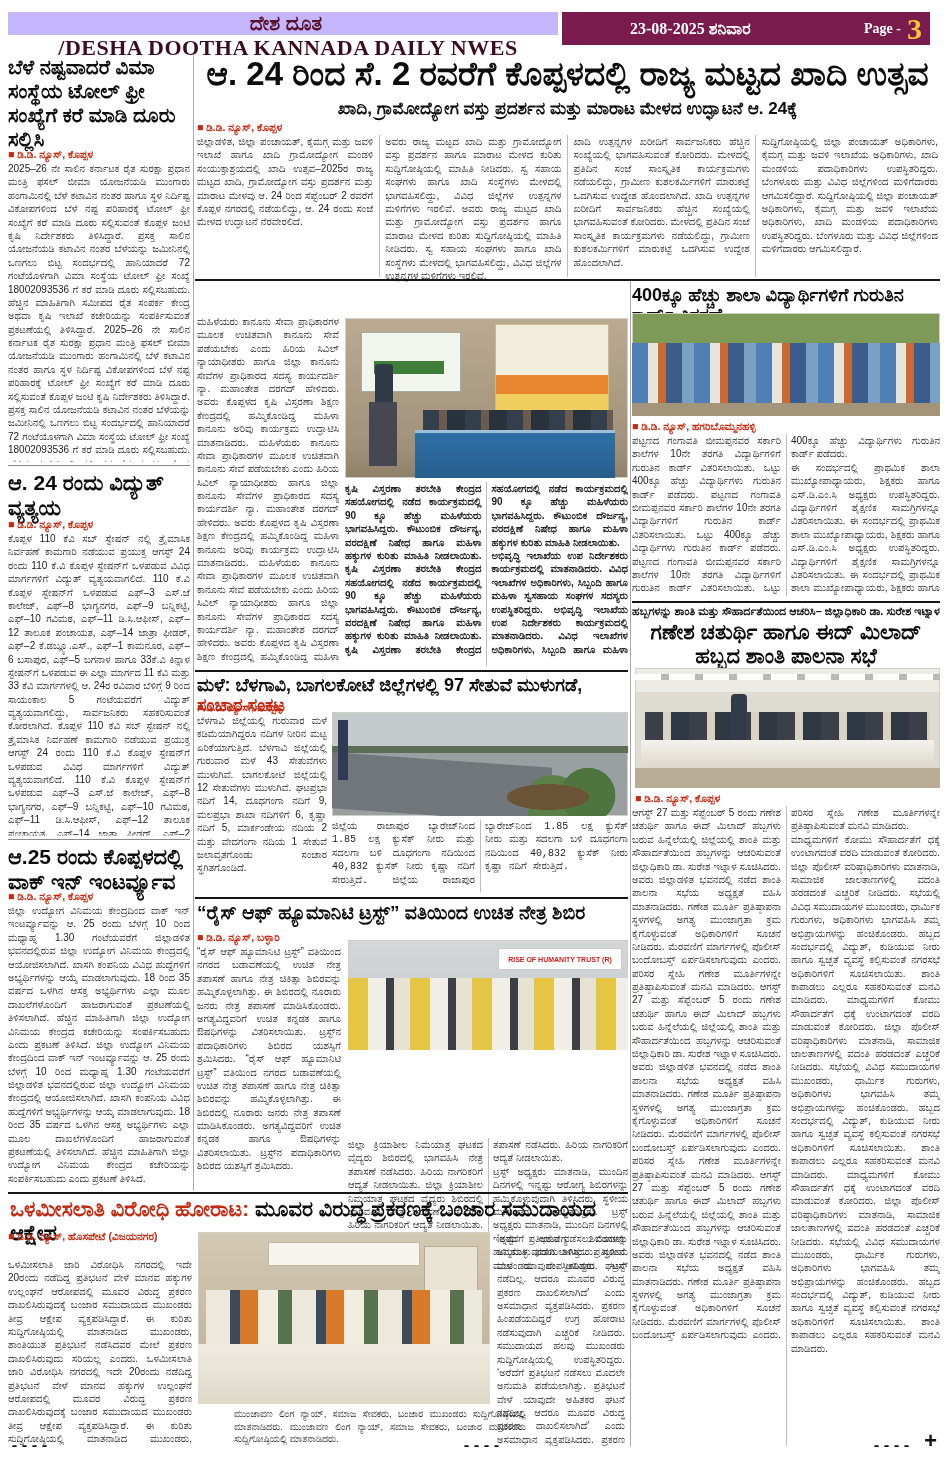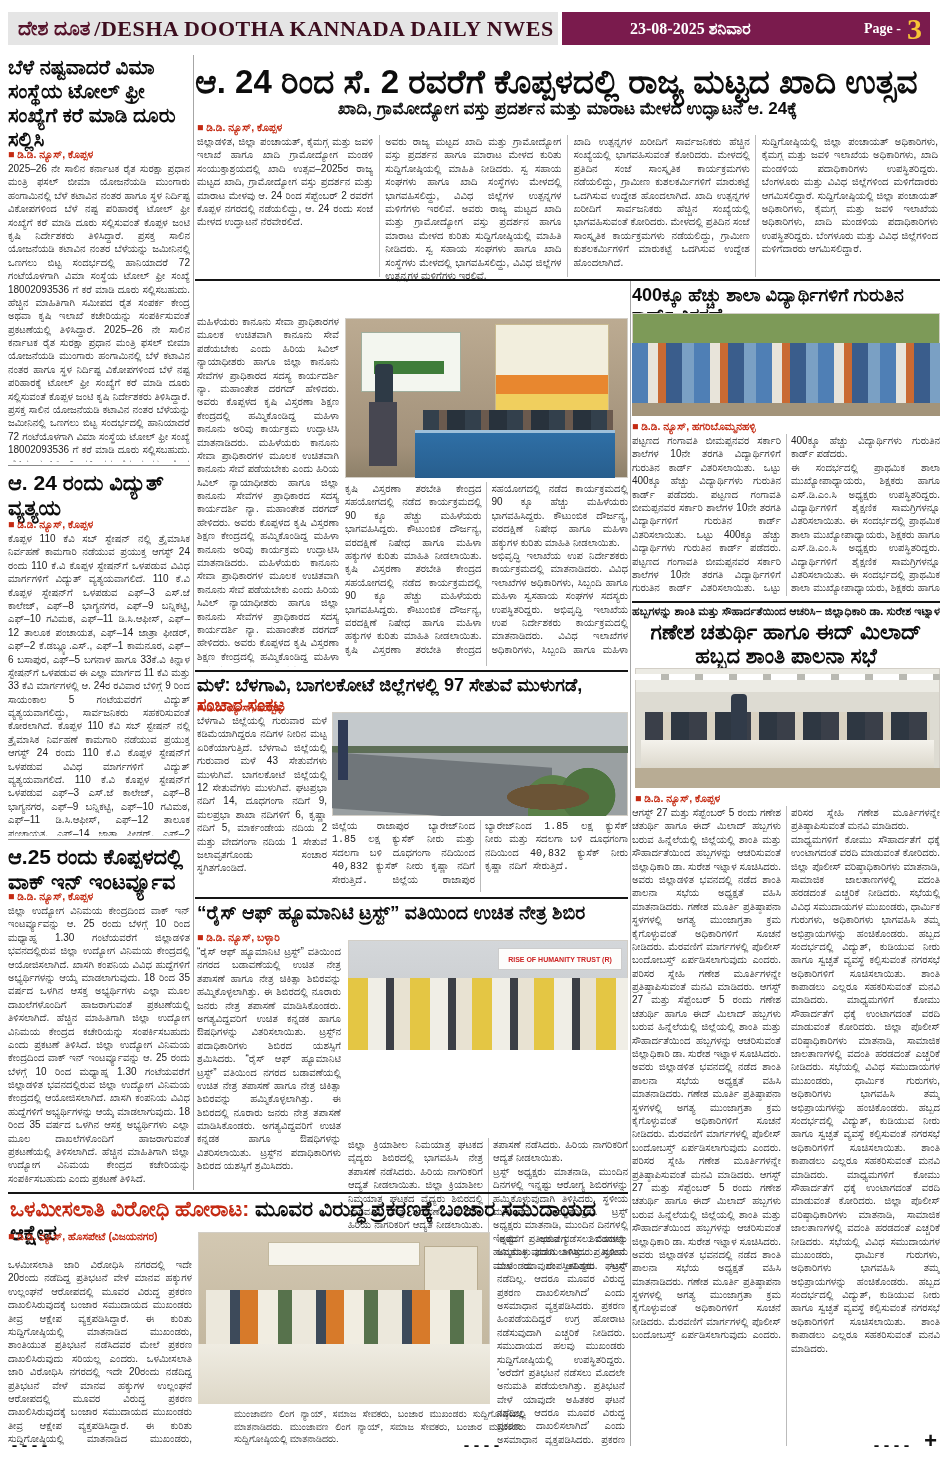--- a/index.html
+++ b/index.html
@@ -1,20 +1,20 @@
 <!DOCTYPE html>
 <html lang="kn"><head>
 <meta charset="utf-8">
 <style>
   html,body{margin:0;padding:0;background:#e9e9e9;}
   .page{position:relative;width:945px;height:1459px;background:#ffffff;margin:0 auto;
         font-family:"Liberation Sans","DejaVu Sans",sans-serif;color:#1a1a1a;overflow:hidden;}
   .abs{position:absolute;}
   
-  .mast-left{left:8px;top:12px;width:550px;height:33px;background:#e5e5e5;display:flex;align-items:center;padding-left:10px;box-sizing:border-box;}
+  .mast-left{left:8px;top:12px;width:550px;height:23px;background:#c4b5fd;display:flex;align-items:center;padding-left:10px;box-sizing:border-box;flex-direction:column;}
   .mast-kn{font-weight:bold;font-size:20px;color:#55122a;margin-right:4px;}
   .mast-en{font-family:"Liberation Serif","DejaVu Serif",serif;font-weight:bold;font-size:22px;color:#3c0d1e;letter-spacing:.5px;}
   .mast-right{left:562px;top:12px;width:368px;height:33px;background:#7A1B4D;display:flex;align-items:center;box-sizing:border-box;padding:4px 8px;justify-content:flex-end;}
   .mast-date{color:#ffffff;font-weight:bold;font-size:16px;font-family:"Liberation Serif",serif;margin-left:60px;white-space:nowrap;}
   .mast-pagelbl{color:#ffffff;font-weight:bold;font-size:14px;margin-left:auto;font-family:"Liberation Serif",serif;}
   .mast-pageno{color:#F7C436;font-weight:bold;font-size:30px;line-height:30px;margin-left:6px;font-family:"Liberation Serif",serif;}
   
   .headline{font-weight:bold;color:#0d0d0d;line-height:1.12;}
   .red{color:#C42A12;}
   .byline{font-weight:bold;font-size:10.5px;color:#C42A12;}
@@ -35,21 +35,21 @@
   <div class="abs mast-left">
     <span class="mast-kn">ದೇಶ ದೂತ</span>
     <span class="mast-en">/DESHA DOOTHA KANNADA DAILY NWES</span>
   </div>
   <div class="abs mast-right">
     <span class="mast-date">23-08-2025 ಶನಿವಾರ</span>
     <span class="mast-pagelbl">Page -</span>
     <span class="mast-pageno">3</span>
   </div>
 
-  <div class="abs headline" style="left:195px;top:56px;width:745px;font-size:33px;margin-top:8px;">ಆ. 24 ರಿಂದ ಸೆ. 2 ರವರೆಗೆ ಕೊಪ್ಪಳದಲ್ಲಿ ರಾಜ್ಯ ಮಟ್ಟದ ಖಾದಿ ಉತ್ಸವ</div>
+  <div class="abs headline" style="left:195px;top:56px;width:745px;font-size:33px;text-align:center;">ಆ. 24 ರಿಂದ ಸೆ. 2 ರವರೆಗೆ ಕೊಪ್ಪಳದಲ್ಲಿ ರಾಜ್ಯ ಮಟ್ಟದ ಖಾದಿ ಉತ್ಸವ</div>
   <div class="abs headline" style="left:195px;top:99px;width:745px;font-size:17px;text-align:center;">ಖಾದಿ, ಗ್ರಾಮೋದ್ಯೋಗ ವಸ್ತು ಪ್ರದರ್ಶನ ಮತ್ತು ಮಾರಾಟ ಮೇಳದ ಉದ್ಘಾಟನೆ ಆ. 24ಕ್ಕೆ</div>
   <div class="abs byline" style="left:197px;top:121px;">■ ಡಿ.ಡಿ. ನ್ಯೂಸ್, ಕೊಪ್ಪಳ</div>
   <div class="abs cols-4" style="left:197px;top:135px;width:741px;height:142px;">
     <div class="body-txt">ಜಿಲ್ಲಾಡಳಿತ, ಜಿಲ್ಲಾ ಪಂಚಾಯತ್, ಕೈಮಗ್ಗ ಮತ್ತು ಜವಳಿ ಇಲಾಖೆ ಹಾಗೂ ಖಾದಿ ಗ್ರಾಮೋದ್ಯೋಗ ಮಂಡಳಿ ಸಂಯುಕ್ತಾಶ್ರಯದಲ್ಲಿ ಖಾದಿ ಉತ್ಸವ–2025ರ ರಾಜ್ಯ ಮಟ್ಟದ ಖಾದಿ, ಗ್ರಾಮೋದ್ಯೋಗ ವಸ್ತು ಪ್ರದರ್ಶನ ಮತ್ತು ಮಾರಾಟ ಮೇಳವು ಆ. 24 ರಿಂದ ಸೆಪ್ಟೆಂಬರ್ 2 ರವರೆಗೆ ಕೊಪ್ಪಳ ನಗರದಲ್ಲಿ ನಡೆಯಲಿದ್ದು, ಆ. 24 ರಂದು ಸಂಜೆ ಮೇಳದ ಉದ್ಘಾಟನೆ ನೆರವೇರಲಿದೆ.</div>
     <div class="body-txt">ಅವರು ರಾಜ್ಯ ಮಟ್ಟದ ಖಾದಿ ಮತ್ತು ಗ್ರಾಮೋದ್ಯೋಗ ವಸ್ತು ಪ್ರದರ್ಶನ ಹಾಗೂ ಮಾರಾಟ ಮೇಳದ ಕುರಿತು ಸುದ್ದಿಗೋಷ್ಠಿಯಲ್ಲಿ ಮಾಹಿತಿ ನೀಡಿದರು. ಸ್ವ ಸಹಾಯ ಸಂಘಗಳು ಹಾಗೂ ಖಾದಿ ಸಂಸ್ಥೆಗಳು ಮೇಳದಲ್ಲಿ ಭಾಗವಹಿಸಲಿದ್ದು, ವಿವಿಧ ಜಿಲ್ಲೆಗಳ ಉತ್ಪನ್ನಗಳ ಮಳಿಗೆಗಳು ಇರಲಿವೆ. ಅವರು ರಾಜ್ಯ ಮಟ್ಟದ ಖಾದಿ ಮತ್ತು ಗ್ರಾಮೋದ್ಯೋಗ ವಸ್ತು ಪ್ರದರ್ಶನ ಹಾಗೂ ಮಾರಾಟ ಮೇಳದ ಕುರಿತು ಸುದ್ದಿಗೋಷ್ಠಿಯಲ್ಲಿ ಮಾಹಿತಿ ನೀಡಿದರು. ಸ್ವ ಸಹಾಯ ಸಂಘಗಳು ಹಾಗೂ ಖಾದಿ ಸಂಸ್ಥೆಗಳು ಮೇಳದಲ್ಲಿ ಭಾಗವಹಿಸಲಿದ್ದು, ವಿವಿಧ ಜಿಲ್ಲೆಗಳ ಉತ್ಪನ್ನಗಳ ಮಳಿಗೆಗಳು ಇರಲಿವೆ.</div>
     <div class="body-txt">ಖಾದಿ ಉತ್ಪನ್ನಗಳ ಖರೀದಿಗೆ ಸಾರ್ವಜನಿಕರು ಹೆಚ್ಚಿನ ಸಂಖ್ಯೆಯಲ್ಲಿ ಭಾಗವಹಿಸುವಂತೆ ಕೋರಿದರು. ಮೇಳದಲ್ಲಿ ಪ್ರತಿದಿನ ಸಂಜೆ ಸಾಂಸ್ಕೃತಿಕ ಕಾರ್ಯಕ್ರಮಗಳು ನಡೆಯಲಿದ್ದು, ಗ್ರಾಮೀಣ ಕುಶಲಕರ್ಮಿಗಳಿಗೆ ಮಾರುಕಟ್ಟೆ ಒದಗಿಸುವ ಉದ್ದೇಶ ಹೊಂದಲಾಗಿದೆ. ಖಾದಿ ಉತ್ಪನ್ನಗಳ ಖರೀದಿಗೆ ಸಾರ್ವಜನಿಕರು ಹೆಚ್ಚಿನ ಸಂಖ್ಯೆಯಲ್ಲಿ ಭಾಗವಹಿಸುವಂತೆ ಕೋರಿದರು. ಮೇಳದಲ್ಲಿ ಪ್ರತಿದಿನ ಸಂಜೆ ಸಾಂಸ್ಕೃತಿಕ ಕಾರ್ಯಕ್ರಮಗಳು ನಡೆಯಲಿದ್ದು, ಗ್ರಾಮೀಣ ಕುಶಲಕರ್ಮಿಗಳಿಗೆ ಮಾರುಕಟ್ಟೆ ಒದಗಿಸುವ ಉದ್ದೇಶ ಹೊಂದಲಾಗಿದೆ.</div>
     <div class="body-txt">ಸುದ್ದಿಗೋಷ್ಠಿಯಲ್ಲಿ ಜಿಲ್ಲಾ ಪಂಚಾಯತ್ ಅಧಿಕಾರಿಗಳು, ಕೈಮಗ್ಗ ಮತ್ತು ಜವಳಿ ಇಲಾಖೆಯ ಅಧಿಕಾರಿಗಳು, ಖಾದಿ ಮಂಡಳಿಯ ಪದಾಧಿಕಾರಿಗಳು ಉಪಸ್ಥಿತರಿದ್ದರು. ಬೆಂಗಳೂರು ಮತ್ತು ವಿವಿಧ ಜಿಲ್ಲೆಗಳಿಂದ ಮಳಿಗೆದಾರರು ಆಗಮಿಸಲಿದ್ದಾರೆ. ಸುದ್ದಿಗೋಷ್ಠಿಯಲ್ಲಿ ಜಿಲ್ಲಾ ಪಂಚಾಯತ್ ಅಧಿಕಾರಿಗಳು, ಕೈಮಗ್ಗ ಮತ್ತು ಜವಳಿ ಇಲಾಖೆಯ ಅಧಿಕಾರಿಗಳು, ಖಾದಿ ಮಂಡಳಿಯ ಪದಾಧಿಕಾರಿಗಳು ಉಪಸ್ಥಿತರಿದ್ದರು. ಬೆಂಗಳೂರು ಮತ್ತು ವಿವಿಧ ಜಿಲ್ಲೆಗಳಿಂದ ಮಳಿಗೆದಾರರು ಆಗಮಿಸಲಿದ್ದಾರೆ.</div>
   </div>
 
   <div class="abs headline" style="left:8px;top:55px;width:180px;font-size:20px;line-height:1.2;">ಬೆಳೆ ನಷ್ಟವಾದರೆ ವಿಮಾ ಸಂಸ್ಥೆಯ ಟೋಲ್ ಫ್ರೀ ಸಂಖ್ಯೆಗೆ ಕರೆ ಮಾಡಿ ದೂರು ಸಲ್ಲಿಸಿ</div>
@@ -75,21 +75,21 @@
   <div class="photo" style="left:345px;top:318px;width:283px;height:160px;background:linear-gradient(#bcab92,#a2917a 80%,#8d8069);">
     <div class="abs" style="left:16px;top:14px;width:98px;height:58px;background:#f3f6ef;border:1px solid #9fae9d;">
       <div class="abs" style="left:12px;top:28px;width:70px;height:13px;background:#3f7d3a;"></div>
     </div>
     <div class="abs" style="left:150px;top:6px;width:112px;height:96px;background:linear-gradient(#f2eedd 52%,#e8872f 52% 72%,#f0cf5e 72%);border:1px solid #c9b98f;"></div>
     <div class="abs" style="left:30px;top:46px;width:18px;height:44px;background:#2e3a46;border-radius:4px 4px 0 0;"></div>
     <div class="abs" style="left:24px;top:84px;width:28px;height:64px;background:#474751;"></div>
     <div class="abs" style="left:78px;top:92px;width:190px;height:26px;background:repeating-linear-gradient(90deg,#33404c 0 16px,#6b5a4e 16px 24px,#28323c 24px 42px);"></div>
     <div class="abs" style="left:70px;top:112px;width:200px;height:48px;background:linear-gradient(#2f6fa6,#275d8c);border-top:3px solid #9fc0da;"></div>
   </div>
-  <div class="abs cols-2 body-txt" style="left:345px;top:482px;width:283px;height:184px;">
+  <div class="abs cols-2 body-txt" style="left:345px;top:482px;width:283px;height:184px;font-weight:bold;">
     <div>ಕೃಷಿ ವಿಸ್ತರಣಾ ತರಬೇತಿ ಕೇಂದ್ರದ ಸಹಯೋಗದಲ್ಲಿ ನಡೆದ ಕಾರ್ಯಕ್ರಮದಲ್ಲಿ 90 ಕ್ಕೂ ಹೆಚ್ಚು ಮಹಿಳೆಯರು ಭಾಗವಹಿಸಿದ್ದರು. ಕೌಟುಂಬಿಕ ದೌರ್ಜನ್ಯ, ವರದಕ್ಷಿಣೆ ನಿಷೇಧ ಹಾಗೂ ಮಹಿಳಾ ಹಕ್ಕುಗಳ ಕುರಿತು ಮಾಹಿತಿ ನೀಡಲಾಯಿತು. ಕೃಷಿ ವಿಸ್ತರಣಾ ತರಬೇತಿ ಕೇಂದ್ರದ ಸಹಯೋಗದಲ್ಲಿ ನಡೆದ ಕಾರ್ಯಕ್ರಮದಲ್ಲಿ 90 ಕ್ಕೂ ಹೆಚ್ಚು ಮಹಿಳೆಯರು ಭಾಗವಹಿಸಿದ್ದರು. ಕೌಟುಂಬಿಕ ದೌರ್ಜನ್ಯ, ವರದಕ್ಷಿಣೆ ನಿಷೇಧ ಹಾಗೂ ಮಹಿಳಾ ಹಕ್ಕುಗಳ ಕುರಿತು ಮಾಹಿತಿ ನೀಡಲಾಯಿತು. ಕೃಷಿ ವಿಸ್ತರಣಾ ತರಬೇತಿ ಕೇಂದ್ರದ ಸಹಯೋಗದಲ್ಲಿ ನಡೆದ ಕಾರ್ಯಕ್ರಮದಲ್ಲಿ 90 ಕ್ಕೂ ಹೆಚ್ಚು ಮಹಿಳೆಯರು ಭಾಗವಹಿಸಿದ್ದರು. ಕೌಟುಂಬಿಕ ದೌರ್ಜನ್ಯ, ವರದಕ್ಷಿಣೆ ನಿಷೇಧ ಹಾಗೂ ಮಹಿಳಾ ಹಕ್ಕುಗಳ ಕುರಿತು ಮಾಹಿತಿ ನೀಡಲಾಯಿತು.</div>
     <div>ಅಭಿವೃದ್ಧಿ ಇಲಾಖೆಯ ಉಪ ನಿರ್ದೇಶಕರು ಕಾರ್ಯಕ್ರಮದಲ್ಲಿ ಮಾತನಾಡಿದರು. ವಿವಿಧ ಇಲಾಖೆಗಳ ಅಧಿಕಾರಿಗಳು, ಸಿಬ್ಬಂದಿ ಹಾಗೂ ಮಹಿಳಾ ಸ್ವಸಹಾಯ ಸಂಘಗಳ ಸದಸ್ಯರು ಉಪಸ್ಥಿತರಿದ್ದರು. ಅಭಿವೃದ್ಧಿ ಇಲಾಖೆಯ ಉಪ ನಿರ್ದೇಶಕರು ಕಾರ್ಯಕ್ರಮದಲ್ಲಿ ಮಾತನಾಡಿದರು. ವಿವಿಧ ಇಲಾಖೆಗಳ ಅಧಿಕಾರಿಗಳು, ಸಿಬ್ಬಂದಿ ಹಾಗೂ ಮಹಿಳಾ ಸ್ವಸಹಾಯ ಸಂಘಗಳ ಸದಸ್ಯರು ಉಪಸ್ಥಿತರಿದ್ದರು. ಅಭಿವೃದ್ಧಿ ಇಲಾಖೆಯ ಉಪ ನಿರ್ದೇಶಕರು ಕಾರ್ಯಕ್ರಮದಲ್ಲಿ ಮಾತನಾಡಿದರು. ವಿವಿಧ ಇಲಾಖೆಗಳ ಅಧಿಕಾರಿಗಳು, ಸಿಬ್ಬಂದಿ ಹಾಗೂ ಮಹಿಳಾ ಸ್ವಸಹಾಯ ಸಂಘಗಳ ಸದಸ್ಯರು ಉಪಸ್ಥಿತರಿದ್ದರು.</div>
   </div>
 
   <div class="hrule" style="left:195px;top:670px;width:433px;"></div>
   <div class="abs headline" style="left:197px;top:675px;width:430px;font-size:18px;"><span>ಮಳೆ: ಬೆಳಗಾವಿ, ಬಾಗಲಕೋಟೆ ಜಿಲ್ಲೆಗಳಲ್ಲಿ 97 ಸೇತುವೆ ಮುಳುಗಡೆ, </span><span class="red">ಸಂಚಾರ ಸಂಕಟ</span></div>
   <div class="abs byline" style="left:197px;top:701px;">■ ಡಿ.ಡಿ. ನ್ಯೂಸ್, ಹುಬ್ಬಳ್ಳಿ</div>
   <div class="abs body-txt" style="left:197px;top:714px;width:130px;height:178px;">ಬೆಳಗಾವಿ ಜಿಲ್ಲೆಯಲ್ಲಿ ಗುರುವಾರ ಮಳೆ ಕಡಿಮೆಯಾಗಿದ್ದರೂ ನದಿಗಳ ನೀರಿನ ಮಟ್ಟ ಏರಿಕೆಯಾಗುತ್ತಿದೆ. ಬೆಳಗಾವಿ ಜಿಲ್ಲೆಯಲ್ಲಿ ಗುರುವಾರ ಮಳೆ 43 ಸೇತುವೆಗಳು ಮುಳುಗಿವೆ. ಬಾಗಲಕೋಟೆ ಜಿಲ್ಲೆಯಲ್ಲಿ 12 ಸೇತುವೆಗಳು ಮುಳುಗಿವೆ. ಘಟಪ್ರಭಾ ನದಿಗೆ 14, ದೂಧಗಂಗಾ ನದಿಗೆ 9, ಮಲಪ್ರಭಾ ಶಾಖಾ ನದಿಗಳಿಗೆ 6, ಕೃಷ್ಣಾ ನದಿಗೆ 5, ಮಾರ್ಕಂಡೇಯ ನದಿಯ 2 ಮತ್ತು ವೇದಗಂಗಾ ನದಿಯ 1 ಸೇತುವೆ ಜಲಾವೃತಗೊಂಡು ಸಂಚಾರ ಸ್ಥಗಿತಗೊಂಡಿದೆ.</div>
 
   <div class="photo" style="left:332px;top:712px;width:296px;height:104px;background:linear-gradient(#c4c9cc 0 38%,#9aa0a2 38%);">

